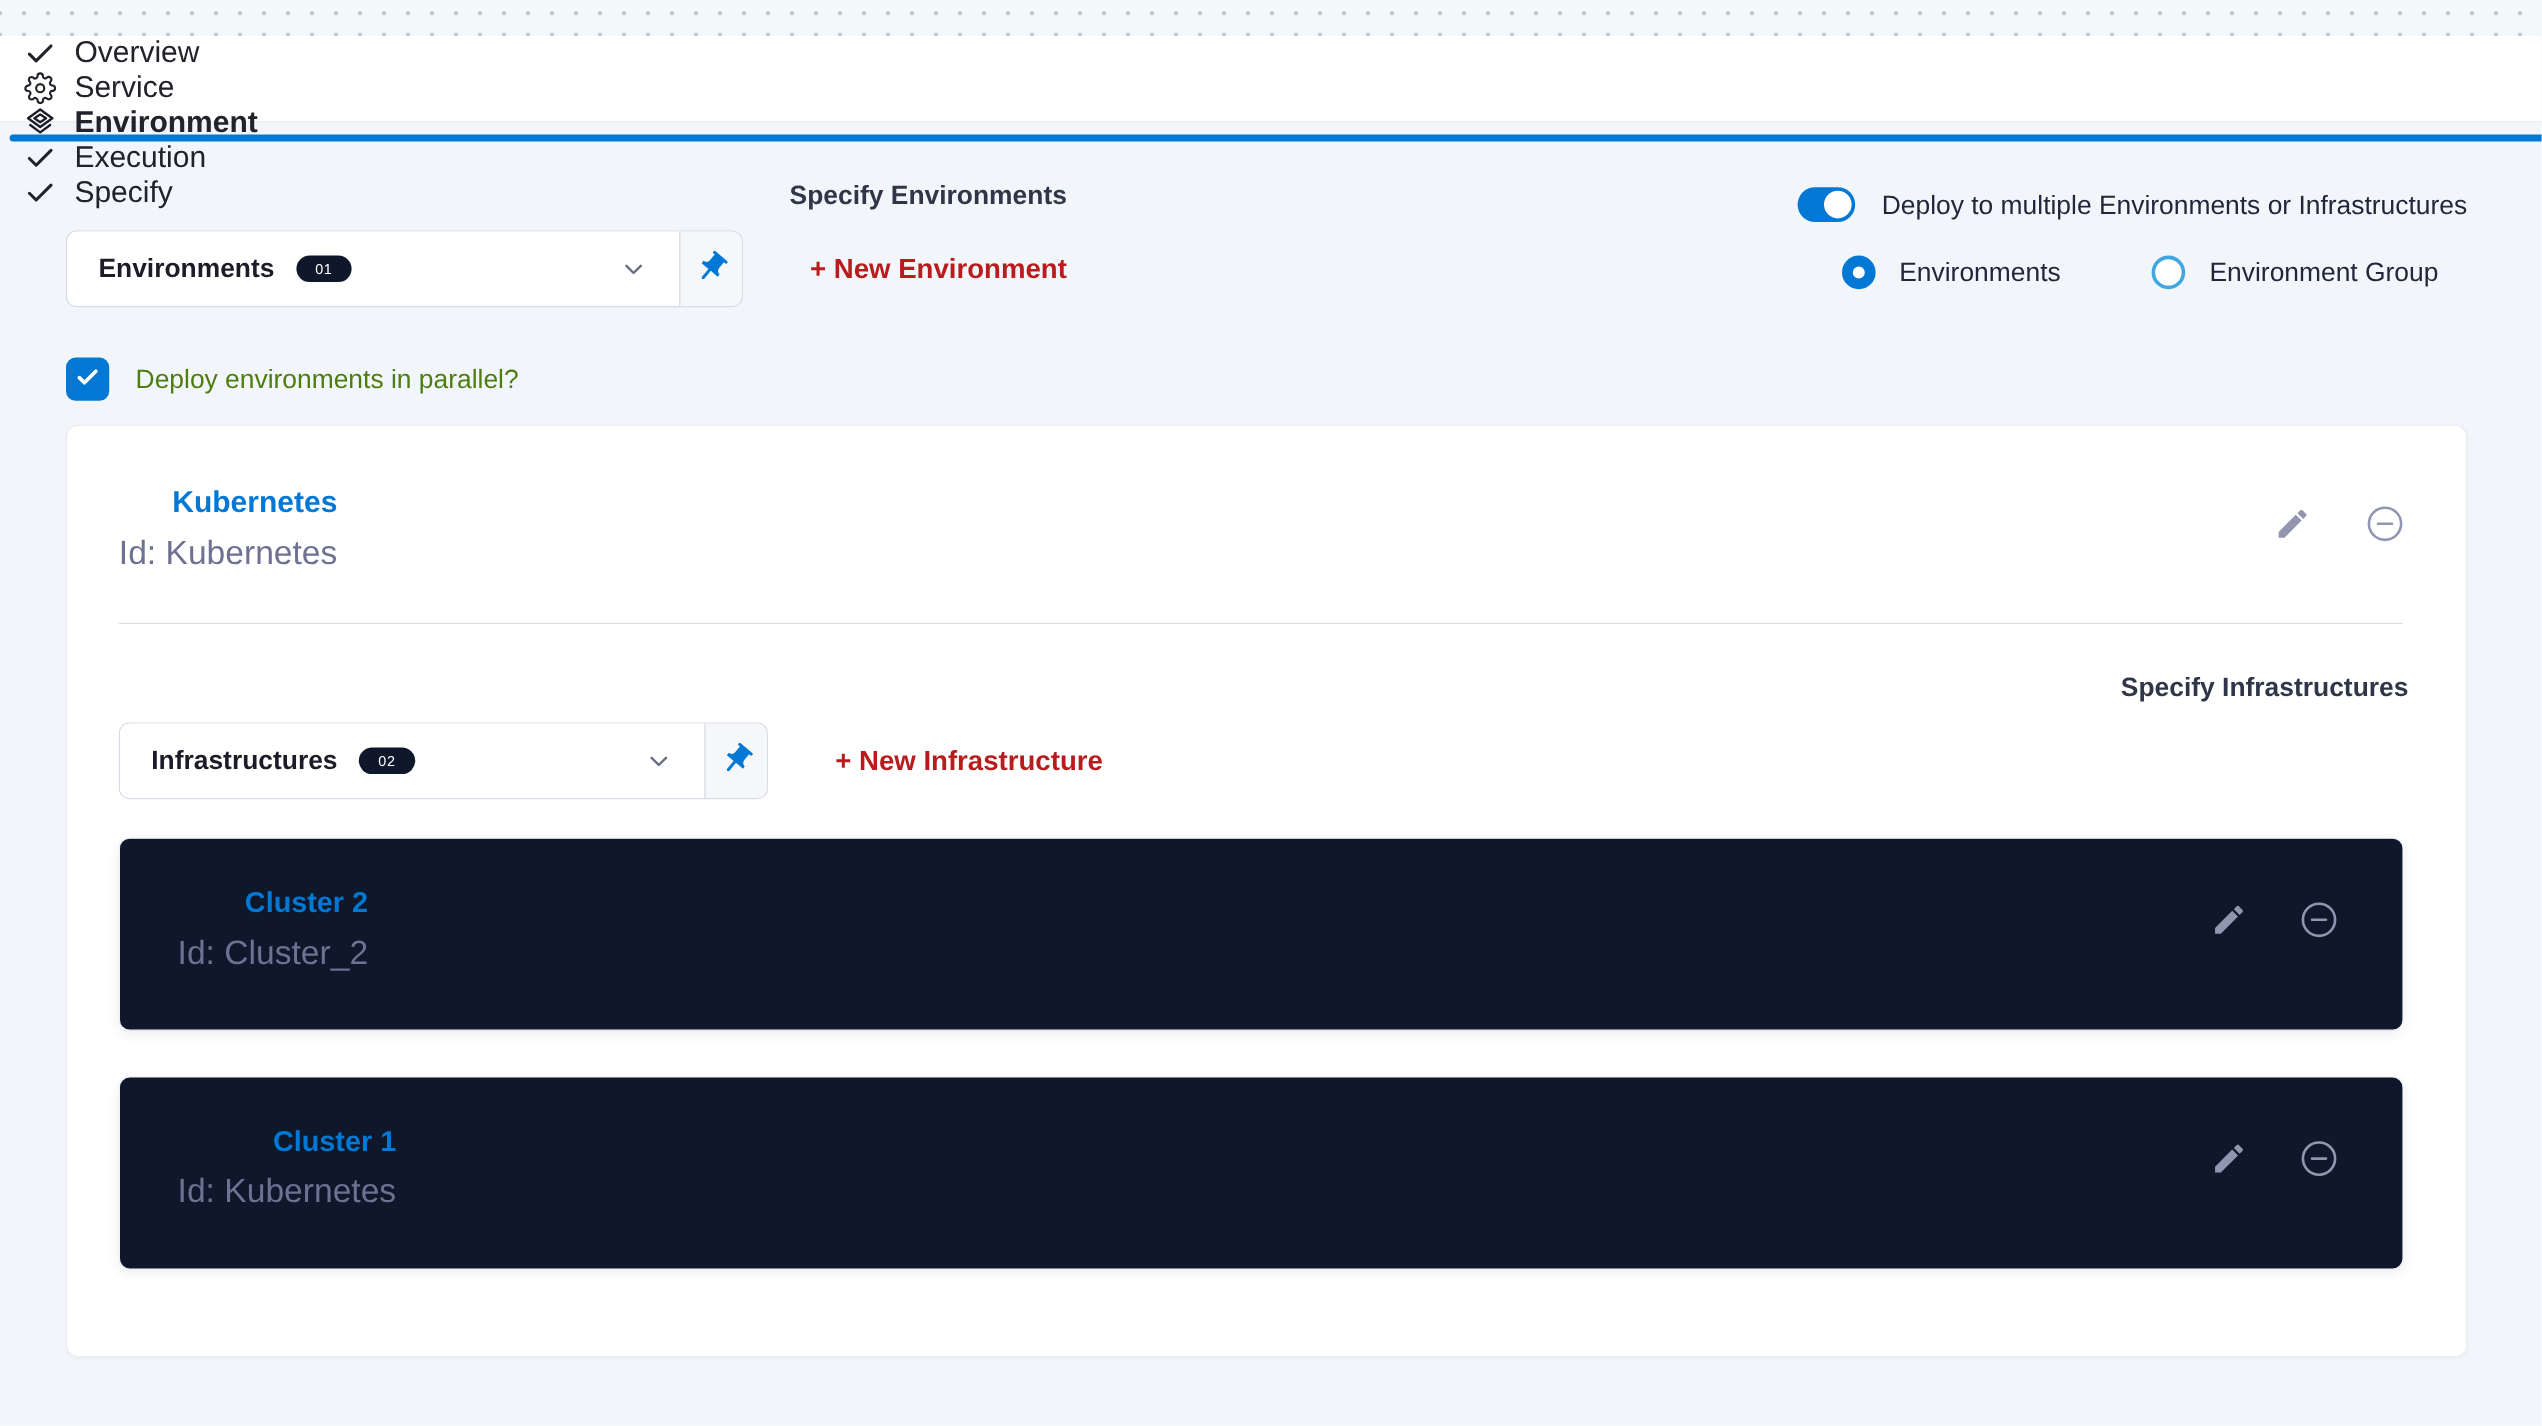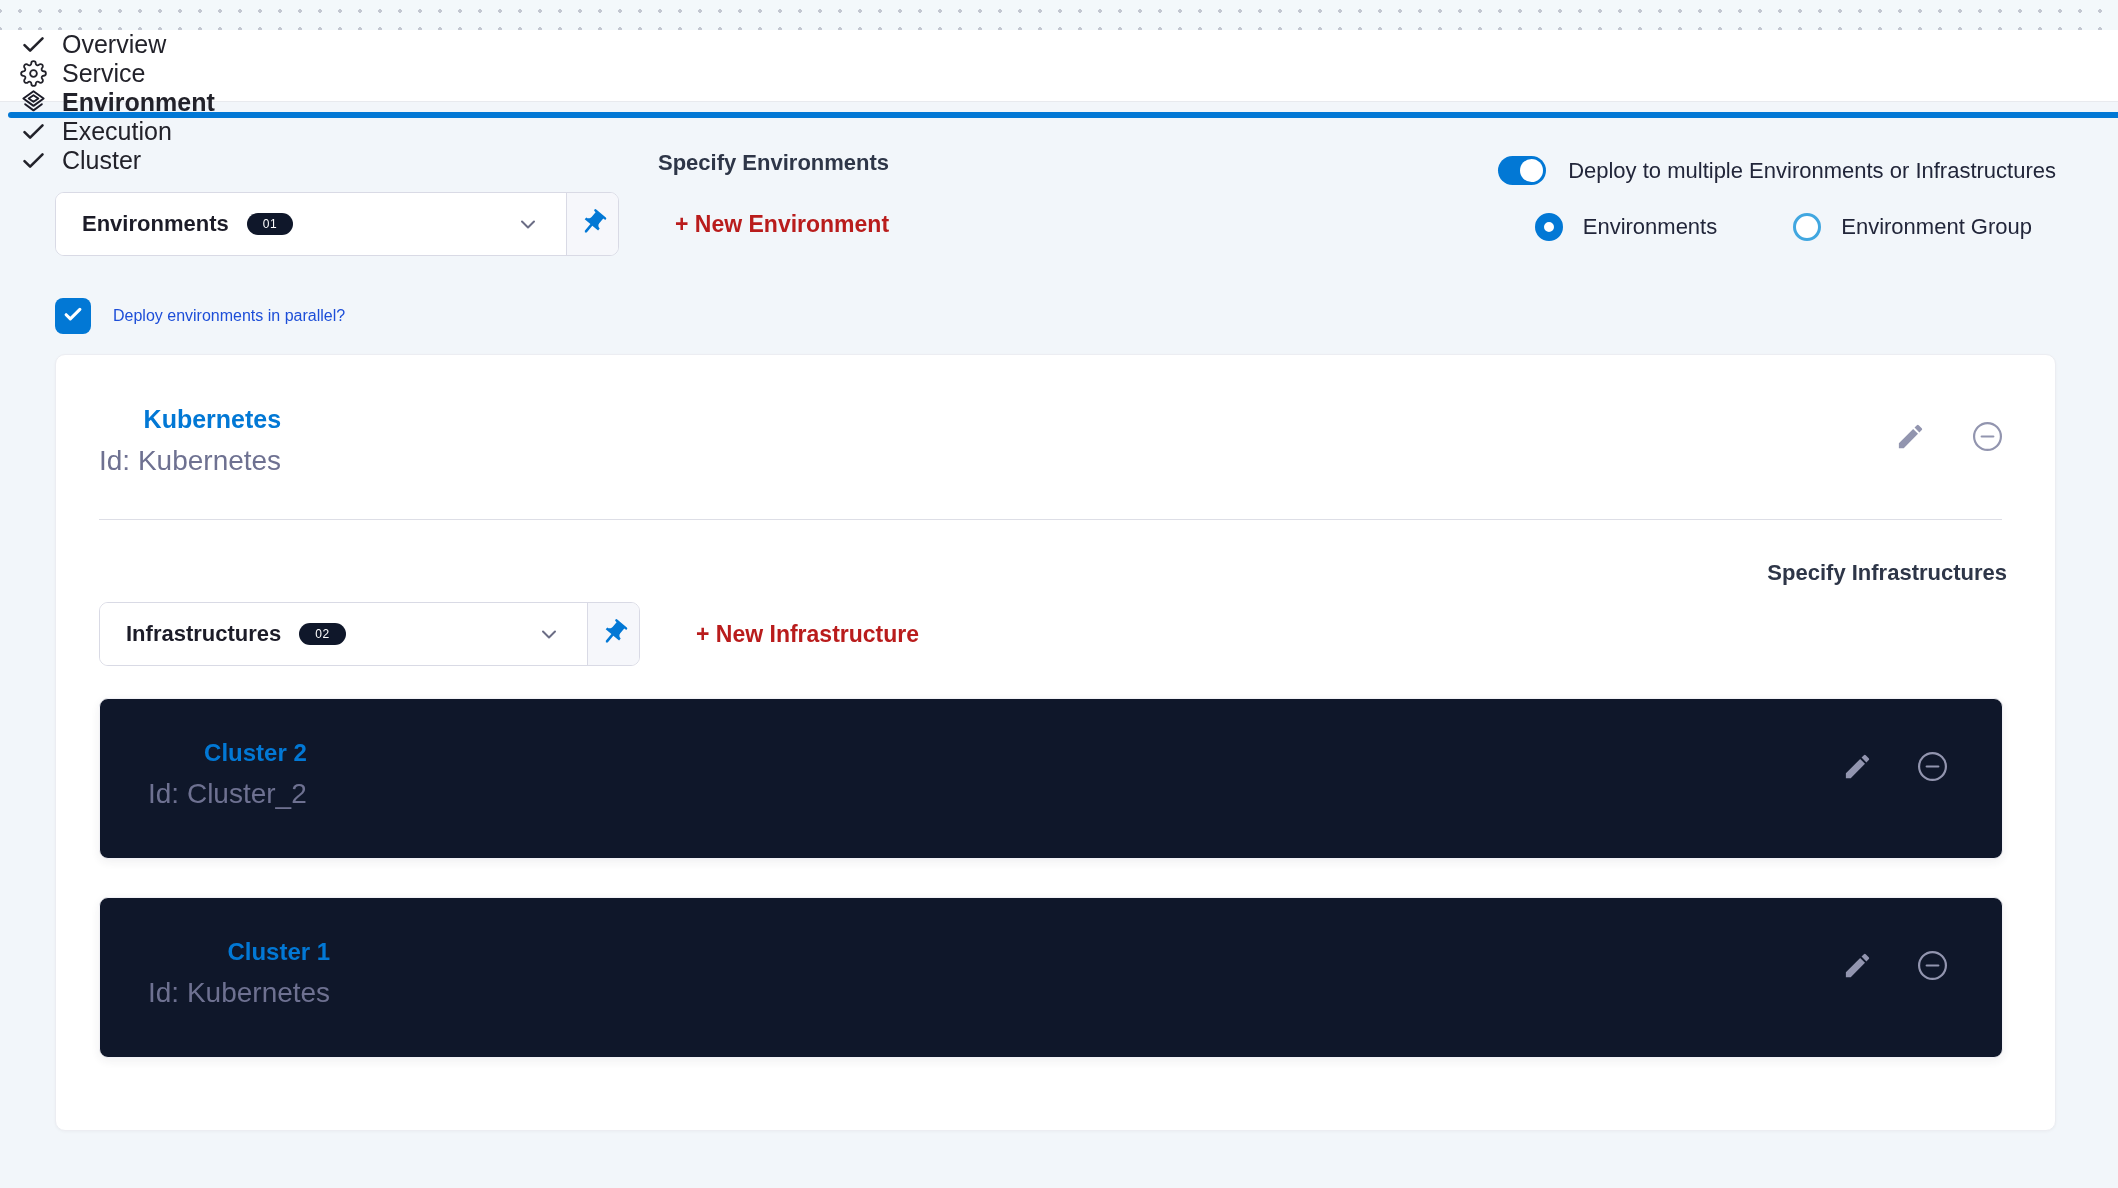--- a/index.html
+++ b/index.html
@@ -172,21 +172,21 @@
     width: 36px; height: 36px;
     background: #0278D5;
     border-radius: 8px;
     display: flex;
     align-items: center;
     justify-content: center;
     cursor: pointer;
     flex: none;
   }
   .checkbox svg { width: 22px; height: 22px; }
-  .checkbox-label { font-size: 16px; color: #1d4ed8; }
+  .checkbox-label { font-size: 22px; color: #4d7c0f; }
 
   
   .env-card {
     margin-top: 20px;
     background: #FFFFFF;
     border: 1px solid #ECEDF2;
     border-radius: 10px;
     box-shadow: 0 1px 3px rgba(40,41,61,0.04);
     padding: 50px 48px 72px 43px;
   }
@@ -264,21 +264,21 @@
           </svg>
       </span>
       <span>Execution</span>
     </div>
     <div class="tab">
       <span class="ticon">
         <svg viewBox="0 0 24 24" fill="none" stroke="#22222A" stroke-width="2.3" stroke-linecap="round" stroke-linejoin="round">
             <path d="M4 12.5l5 5L20 6.5"></path>
           </svg>
       </span>
-      <span>Cluster</span>
+      <span>Specify</span>
     </div>
   </div>
 
   <div class="content">
 
     <div class="top-row">
       <div class="env-select-block">
         <div class="section-heading">Specify Environments</div>
         <div class="control-row">
           <div class="select-group">

